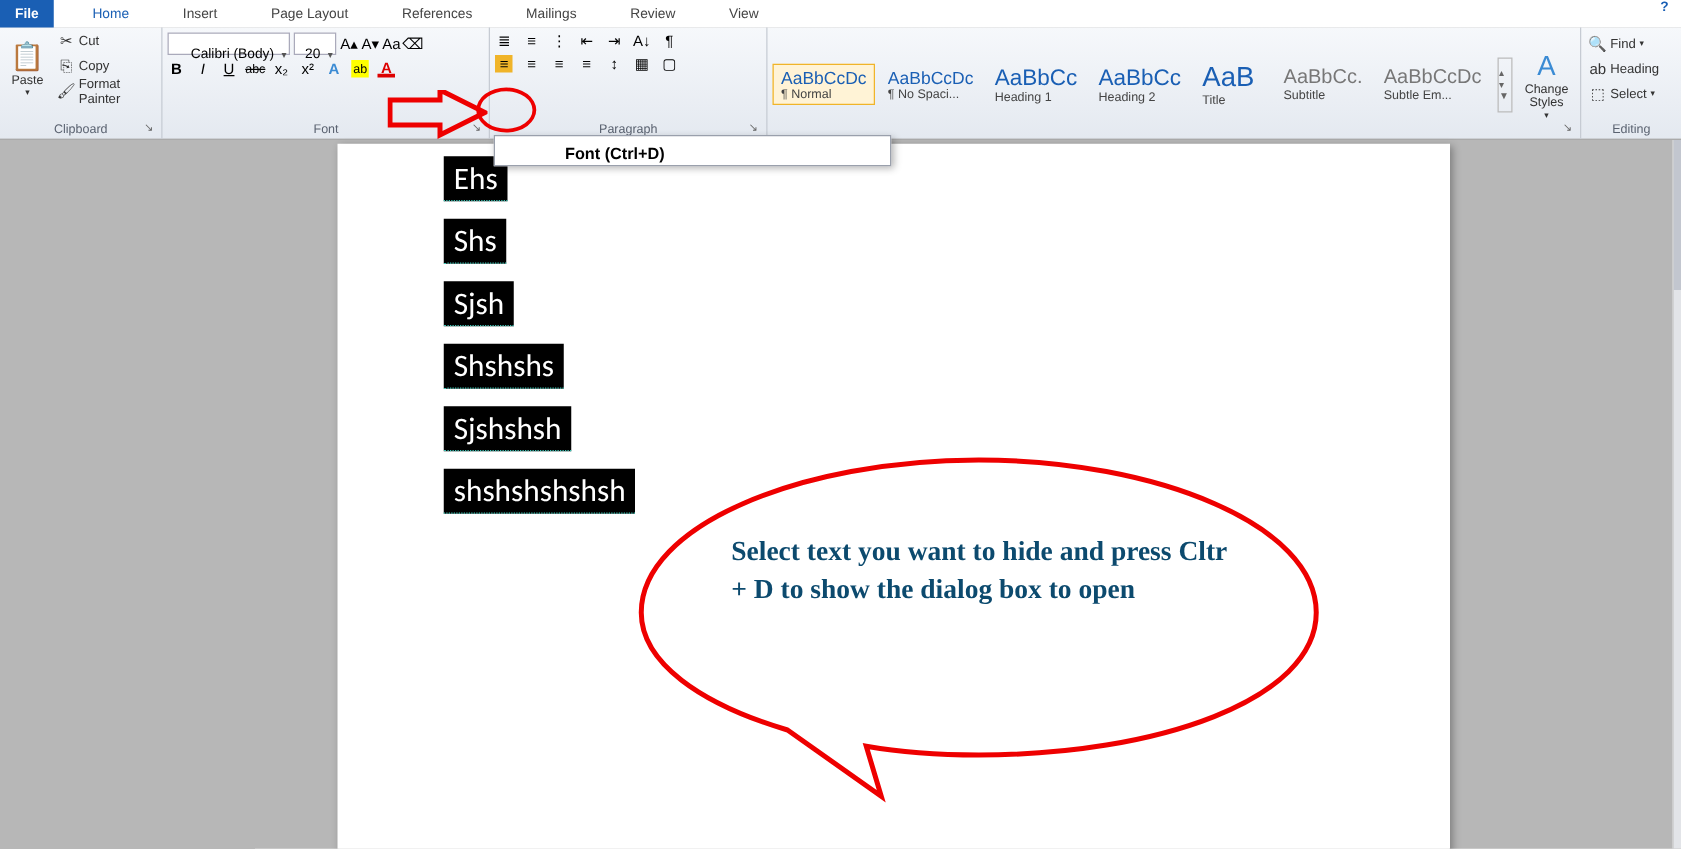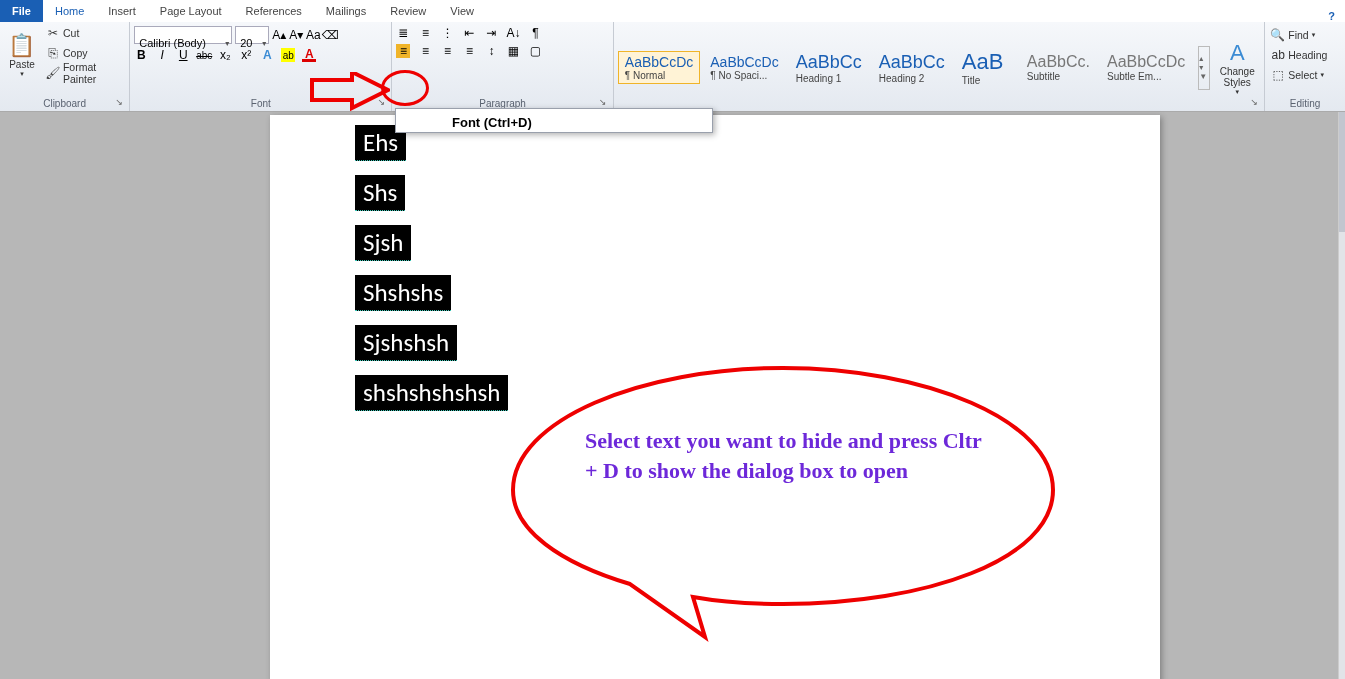--- a/index.html
+++ b/index.html
@@ -1,36 +1,36 @@
 <!DOCTYPE html>
 <html><head>
 <meta charset="utf-8">
 <style>
 * { margin: 0; padding: 0; box-sizing: border-box; font-family: "Segoe UI", Tahoma, sans-serif; }
 body { width: 1345px; height: 679px; background: #b7b7b7; overflow: hidden; position: relative; }
 
-.tabs { background: #fff; height: 22px; display: flex; align-items: flex-end; font-size: 11px; }
+.tabs { background: #fff; height: 22px; display: flex; align-items: flex-start; font-size: 11px; gap: 19px; }
 .tab { padding: 0 12px; height: 22px; line-height: 22px; color: #444; cursor: pointer; }
 .tab.file { background: #1a5fb4; color: #fff; font-weight: bold; }
 .tab.active { color: #1a5fb4; }
 .help-btn { margin-left: auto; margin-right: 10px; color: #1a5fb4; font-weight: bold; }
 
 .ribbon { background: linear-gradient(#f6f8fb,#e4e9f0); height: 90px; display: flex; border-bottom: 1px solid #aaa; }
 .group { border-right: 1px solid #c6cbd3; display: flex; flex-direction: column; justify-content: space-between; padding: 2px 4px 0; position: relative; }
 .group-label { text-align: center; font-size: 10px; color: #5a6270; padding-bottom: 2px; }
 .group-body { display: flex; flex: 1; align-items: flex-start; gap: 4px; }
 .col { display: flex; flex-direction: column; gap: 2px; }
 .row { display: flex; align-items: center; gap: 3px; }
 .big-btn { display: flex; flex-direction: column; align-items: center; justify-content: center; width: 40px; height: 62px; font-size: 10px; color: #333; }
 .big-btn .icon { font-size: 22px; }
 .small-btn { display: flex; align-items: center; gap: 3px; font-size: 10.5px; color: #333; height: 18px; padding: 0 2px; }
 .mini-icon { width: 14px; height: 14px; display: inline-flex; align-items: center; justify-content: center; font-size: 12px; border: none; }
 .launcher { position: absolute; right: 2px; bottom: 2px; width: 12px; height: 12px; font-size: 9px; color: #666; }
 
-.font-select { height: 16px; border: 1px solid #aab; background: #fff; font-size: 11px; display: flex; align-items: center; padding: 16px 12px 0 4px; position: relative; }
+.font-select { height: 16px; border: 1px solid #aab; background: #fff; font-size: 11px; display: flex; align-items: center; padding: 16px 12px 0 4px; position: relative; justify-content: flex-end; }
 .font-select::after { content: "▾"; position: absolute; right: 2px; font-size: 8px; color: #555; }
 
 .style-item { border: 1px solid transparent; padding: 2px 6px; text-align: left; min-width: 62px; }
 .style-item.active { border-color: #f0b429; background: #fff3d6; }
 .style-preview { font-size: 14px; color: #1a5fb4; }
 .style-preview.big { font-size: 22px; }
 .style-preview.mid { font-size: 18px; }
 .style-preview.gray { color: #777; font-size: 16px; }
 .style-name { font-size: 10px; color: #444; }
 
@@ -41,21 +41,21 @@
 .tooltip { position: absolute; left: 395px; top: 108px; width: 318px; background: #fff; border: 1px solid #9aa0ac; box-shadow: 2px 2px 6px rgba(0,0,0,.3); z-index: 50; }
 .tooltip-head { font-weight: bold; font-size: 13px; padding: 6px 8px 2px; margin-left: 48px; }
 .tooltip-body { display: flex; gap: 12px; padding: 6px 10px 12px; font-size: 11px; color: #444; }
 .tooltip-img { width: 94px; height: 112px; border: 1px solid #ccc; background: linear-gradient(#e8eef7,#fff); position: relative; }
 .tooltip-img::before { content: ""; position: absolute; left: 4px; top: 4px; right: 4px; height: 30px; background: #dbe6f5; }
 
 .arrow-anno { position: absolute; left: 310px; top: 72px; z-index: 60; }
 .circle-anno { position: absolute; left: 381px; top: 70px; width: 48px; height: 36px; border: 3px solid #e00; border-radius: 50%; z-index: 60; }
 
 .callout { position: absolute; left: 505px; top: 360px; width: 556px; height: 285px; z-index: 30; }
-.callout-text { position: absolute; left: 585px; top: 426px; width: 410px; font-family: "Times New Roman", serif; font-size: 22px; font-weight: bold; color: #6d28d9; z-index: 35; line-height: 1.35; }
+.callout-text { position: absolute; left: 585px; top: 426px; width: 410px; font-family: "Times New Roman", serif; font-size: 22px; font-weight: bold; color: #0c4a6e; z-index: 35; line-height: 1.35; }
 
 .scrollbar { position: absolute; right: 0; top: 112px; width: 7px; height: 567px; background: #e2e4e8; border-left: 1px solid #ccc; }
 .scrollbar-thumb { position: absolute; top: 0; left: 0; right: 0; height: 120px; background: #c2c6cf; }
 </style>
 </head>
 <body>
 
 <div class="tabs">
   <div class="tab file">File</div>
   <div class="tab active">Home</div>

